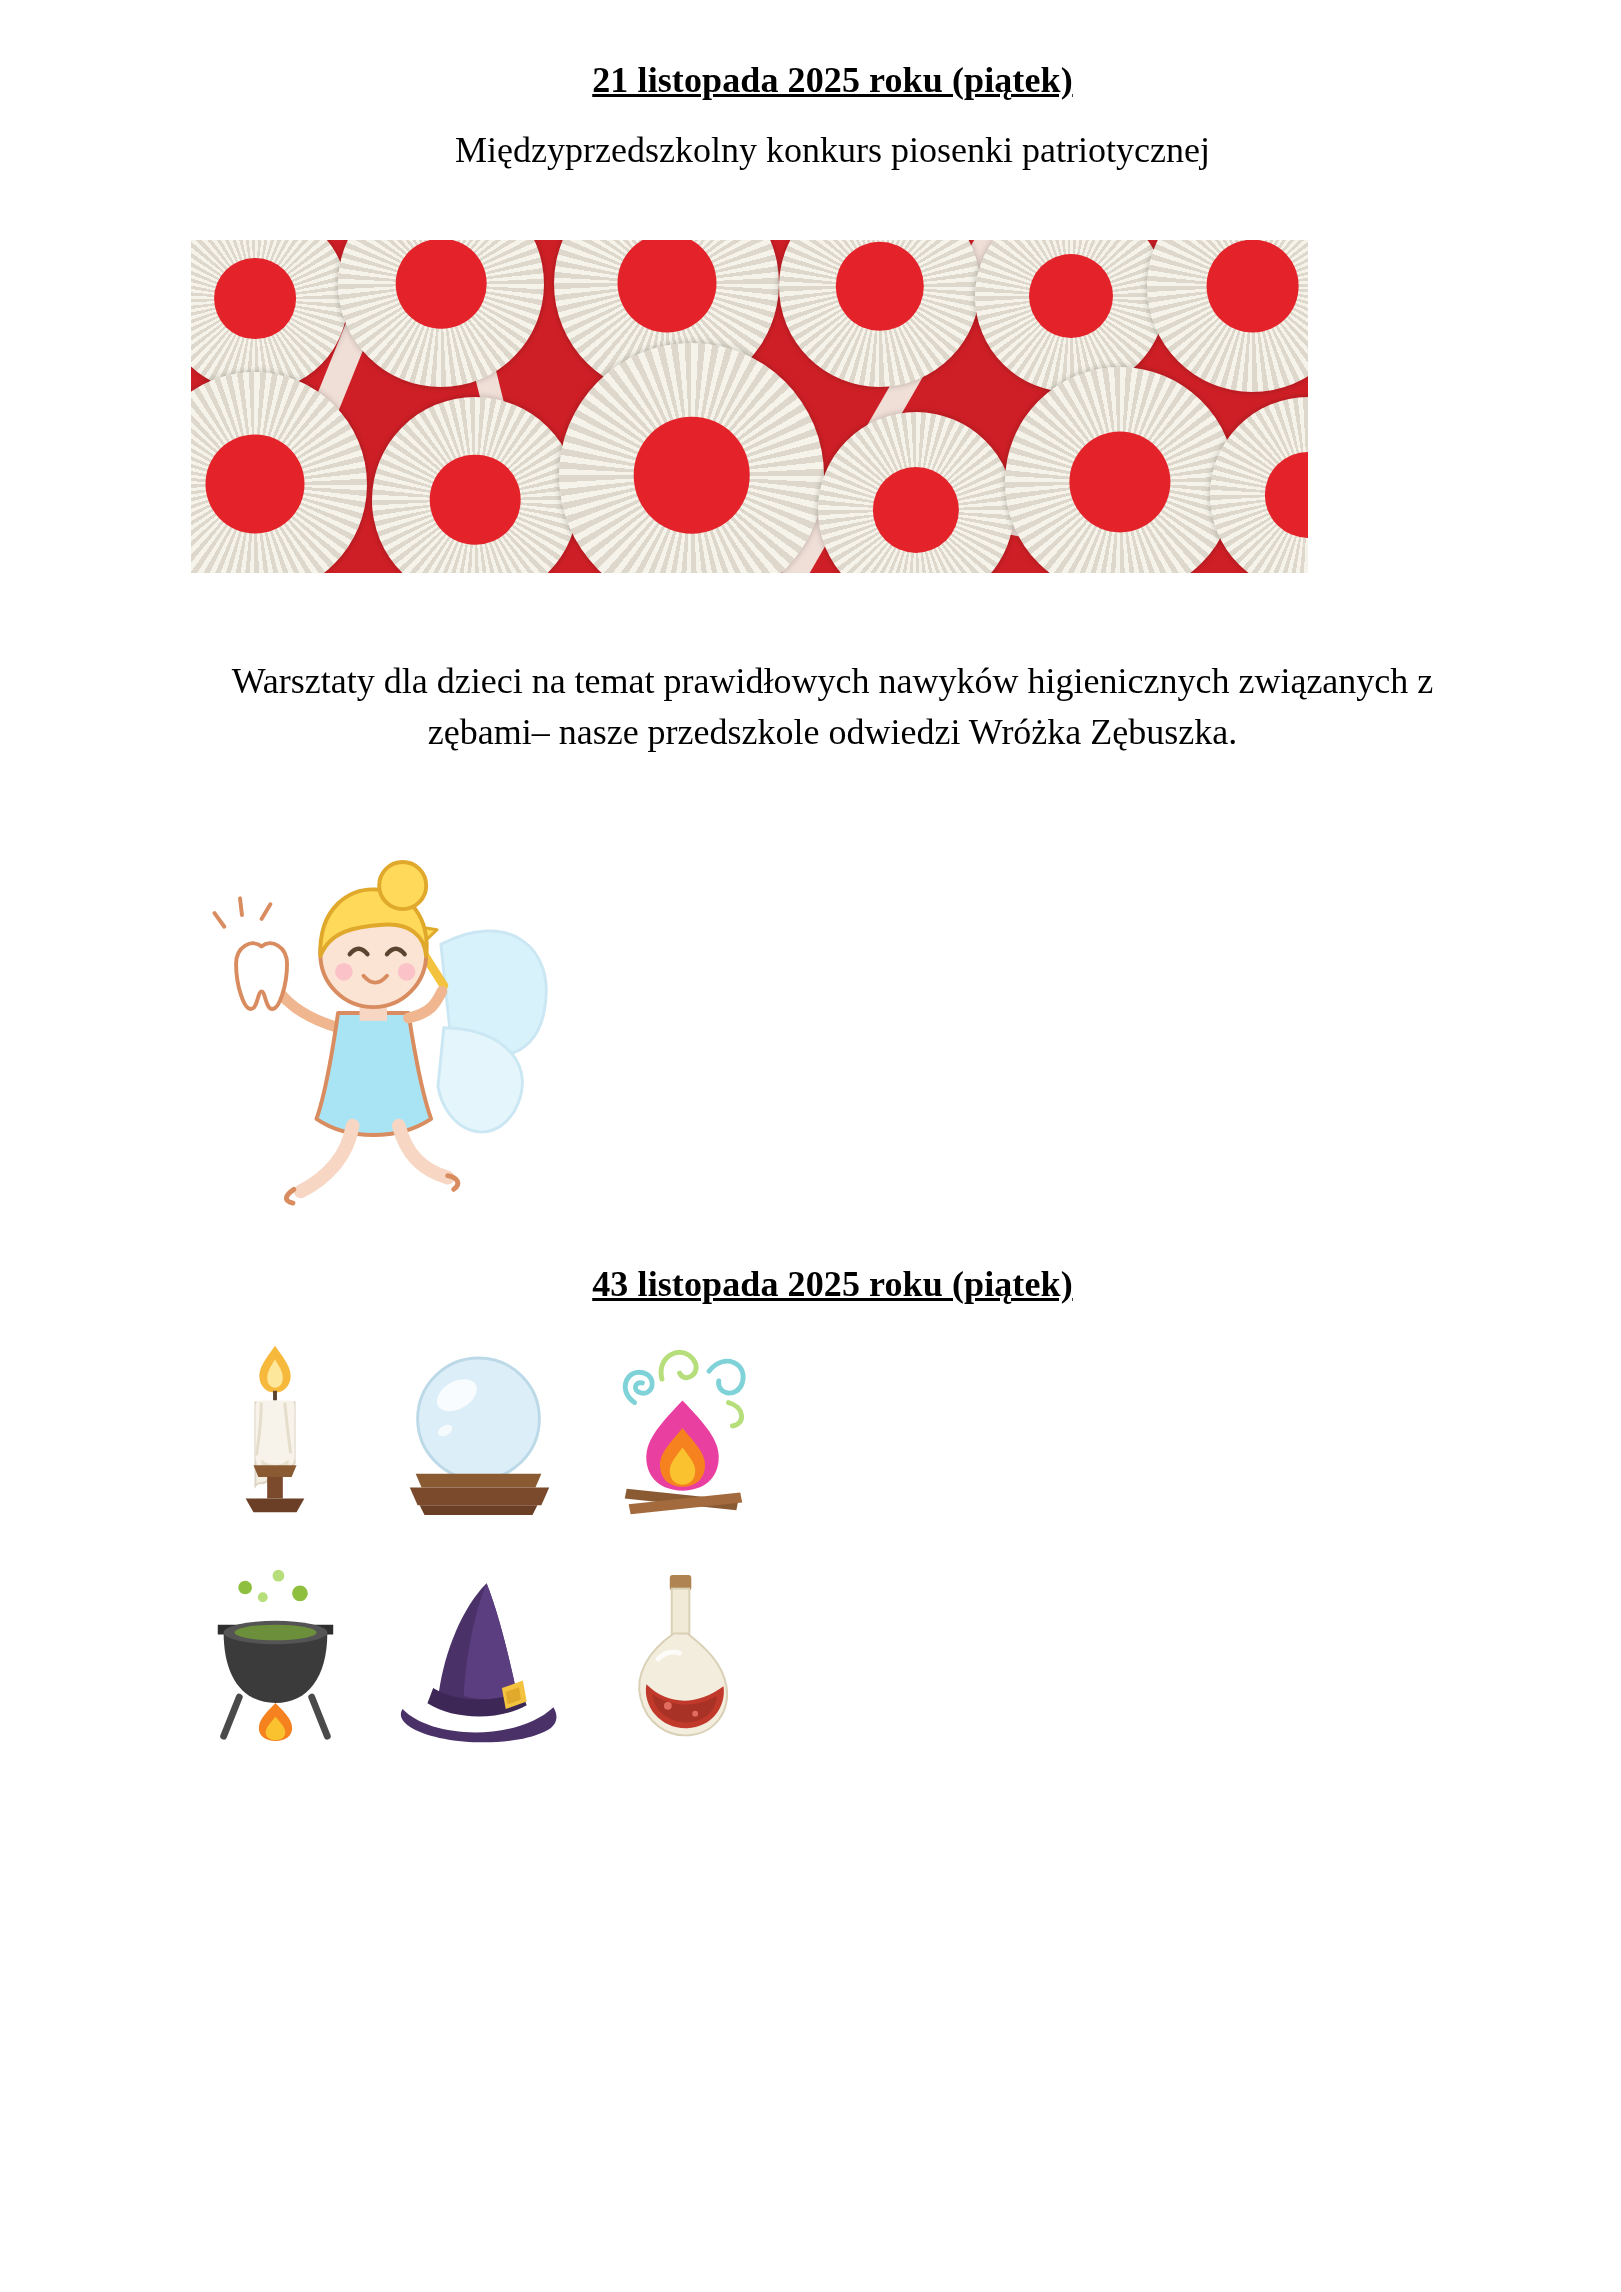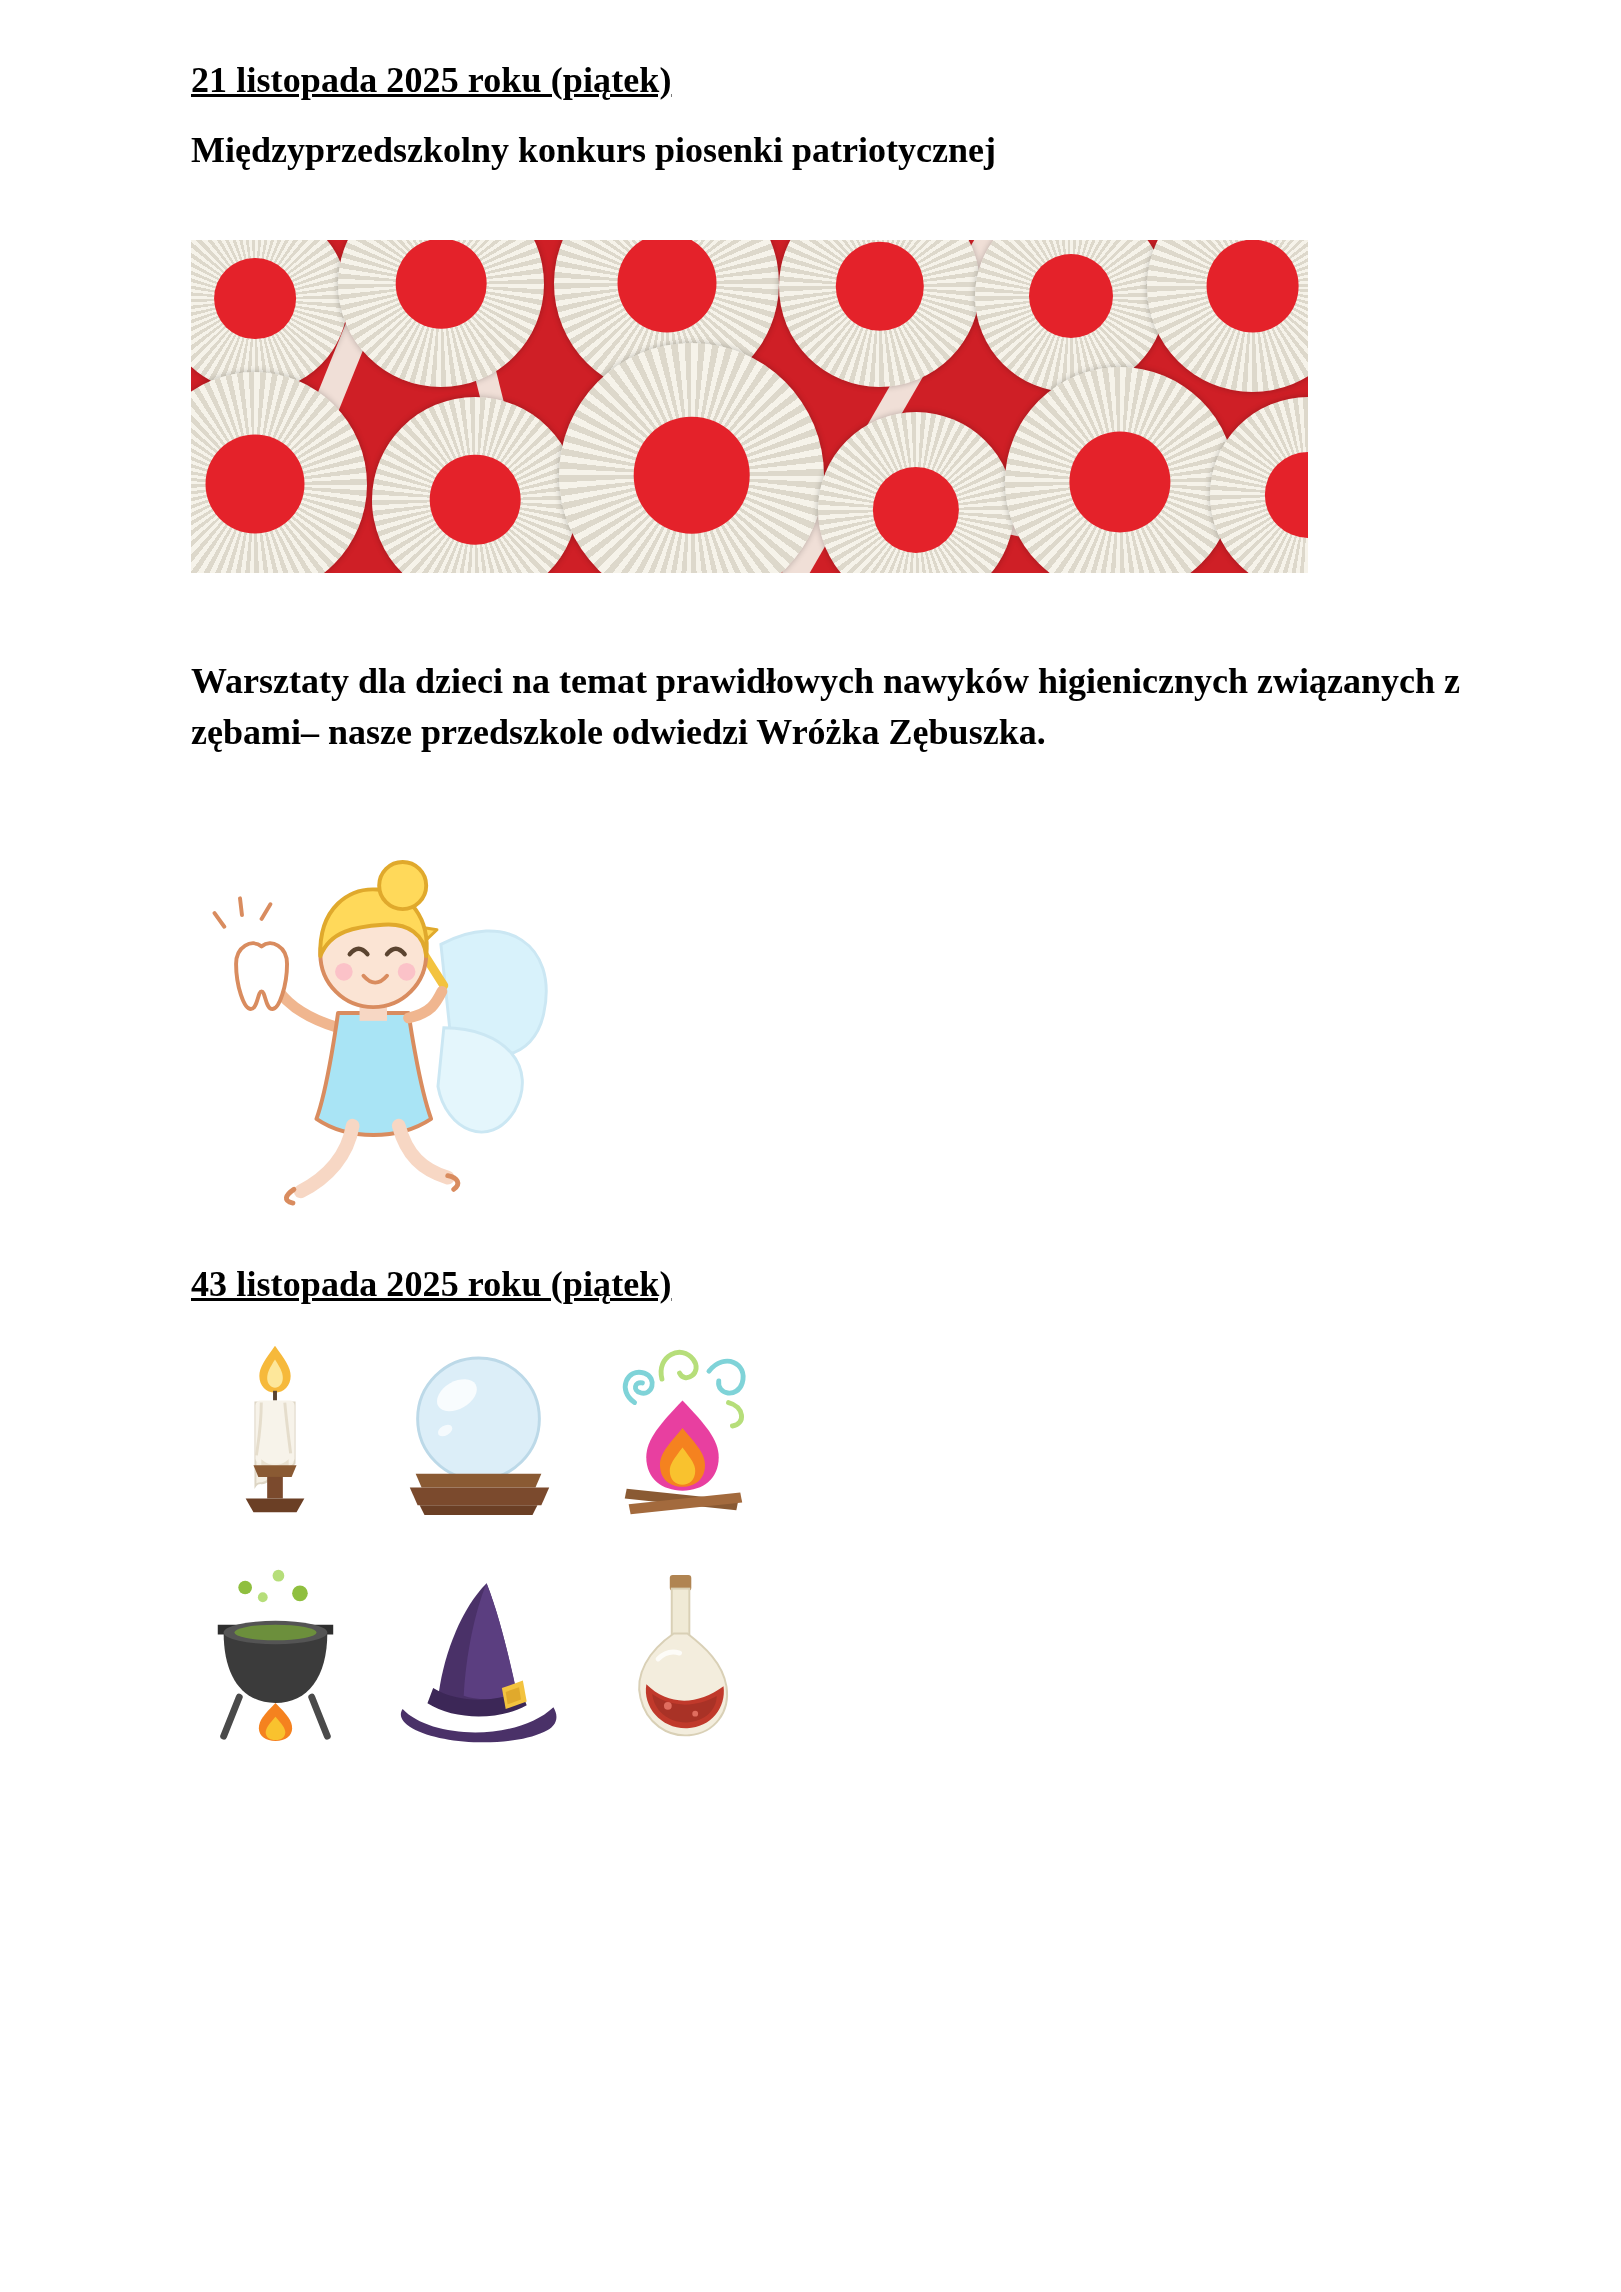--- a/index.html
+++ b/index.html
@@ -14,35 +14,36 @@
     color: #000000;
     overflow: hidden;
   }
   .page {
     position: relative;
     width: 1621px;
     min-height: 2293px;
     box-sizing: border-box;
     padding: 59px 147px 0 191px;
     background: #ffffff;
+    text-align: center;
   }
   .entry { margin-bottom: 0; }
 
   h2.date {
     font-size: 36px;
     font-weight: bold;
     text-decoration: underline;
     margin: 0 0 23.5px 0;
     letter-spacing: 0.1px;
   }
   p.desc {
     font-size: 36px;
     line-height: 1.42;
     margin: 0;
-    font-weight: bold;
+    font-weight: normal;
   }
 
   
   .fig-rosettes {
     margin: 64px 0 0 0;
     width: 1117px;
     height: 333px;
     position: relative;
     overflow: hidden;
     background: #c8102e;

